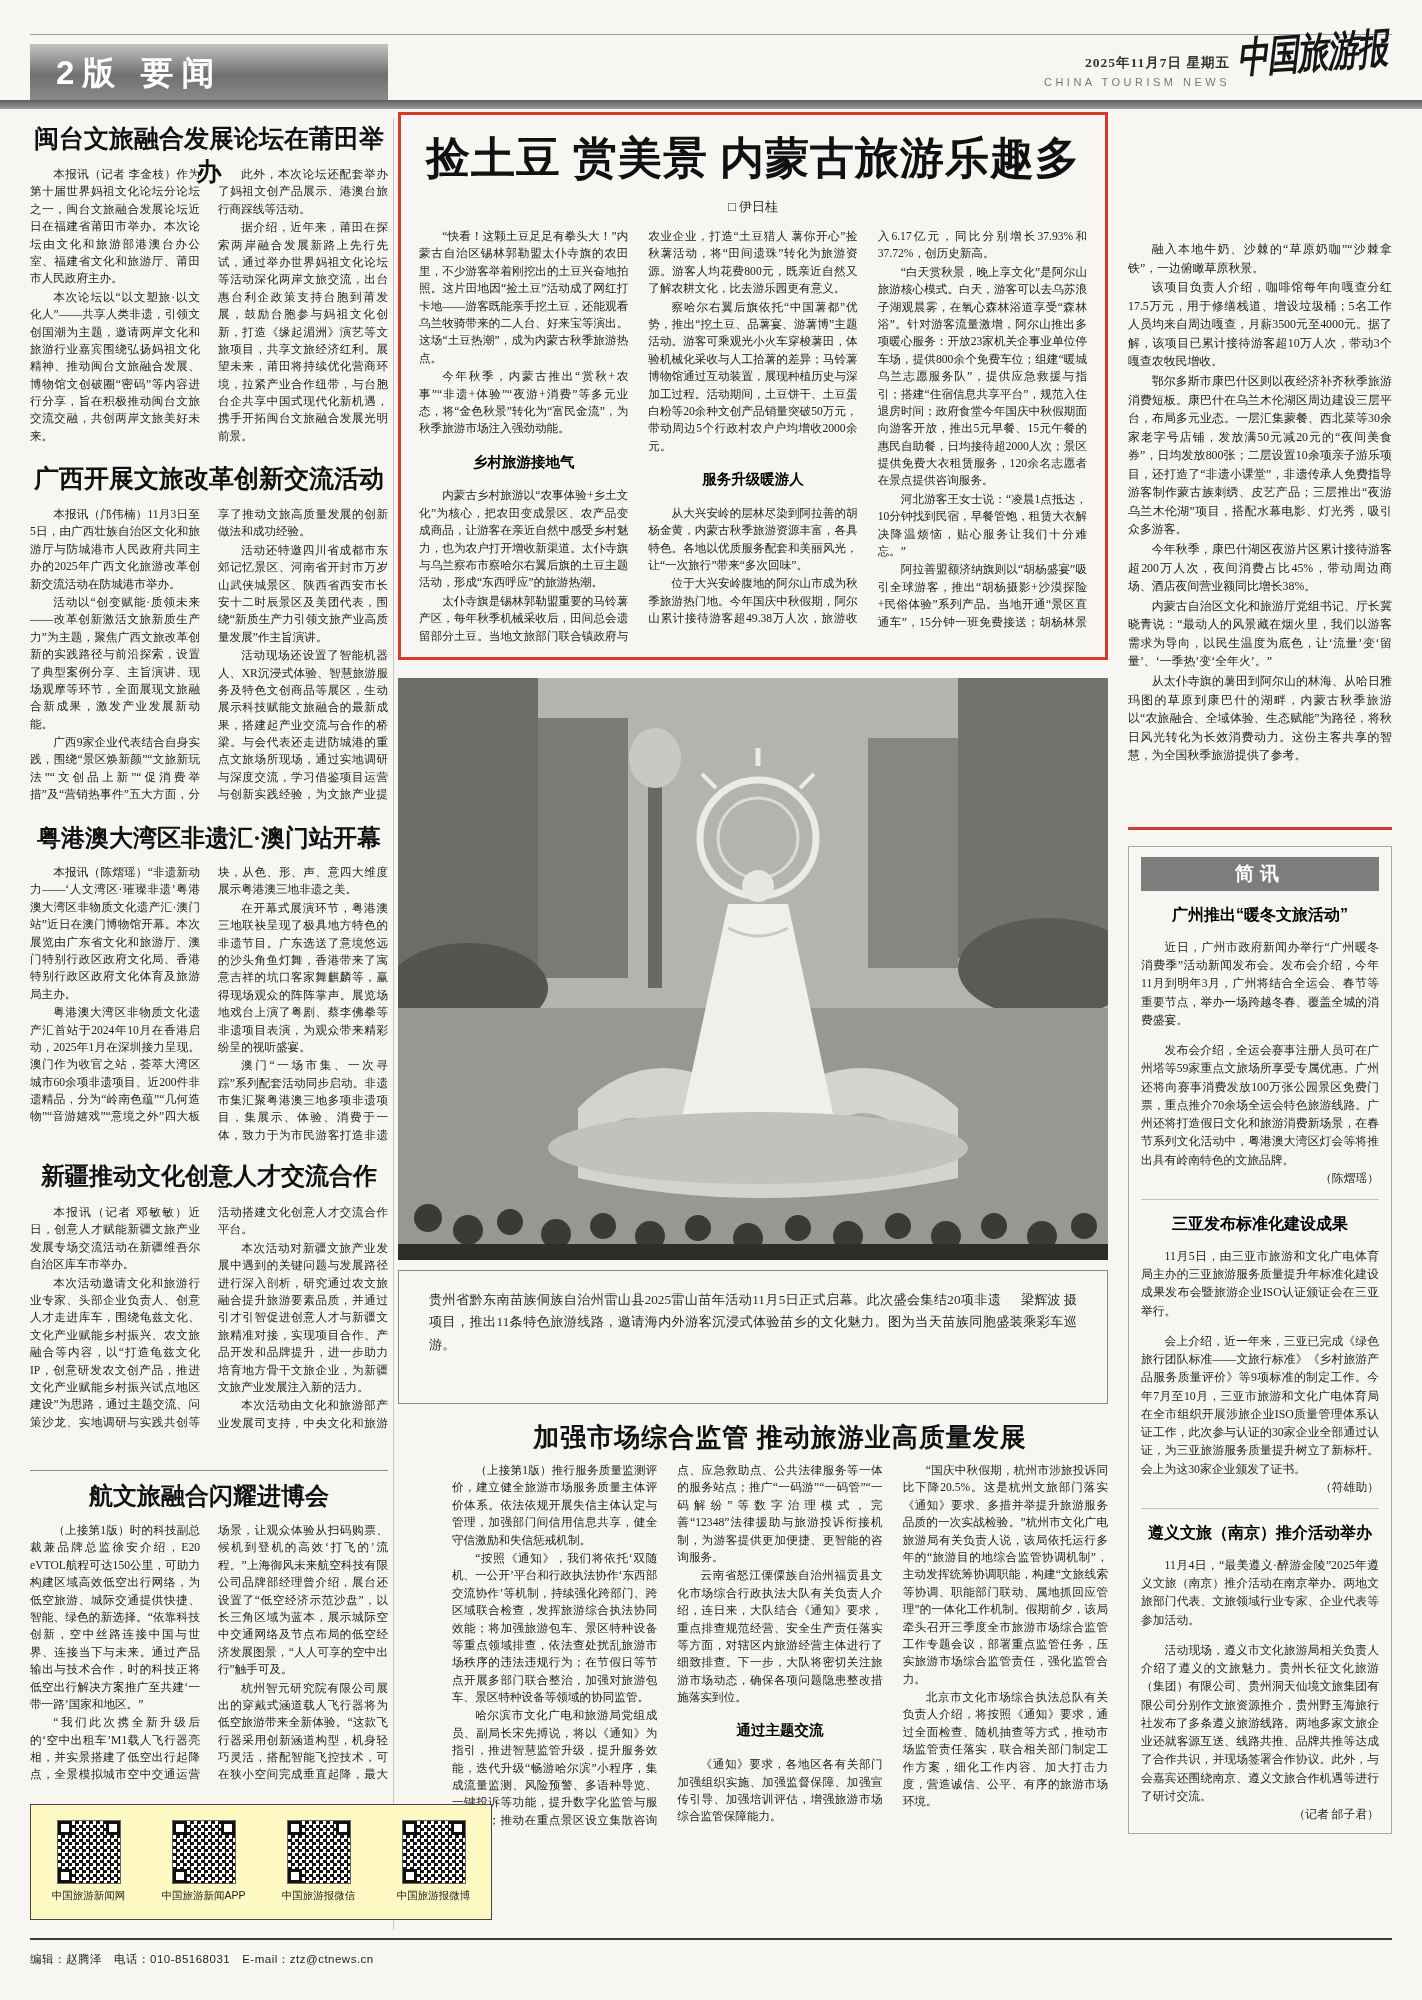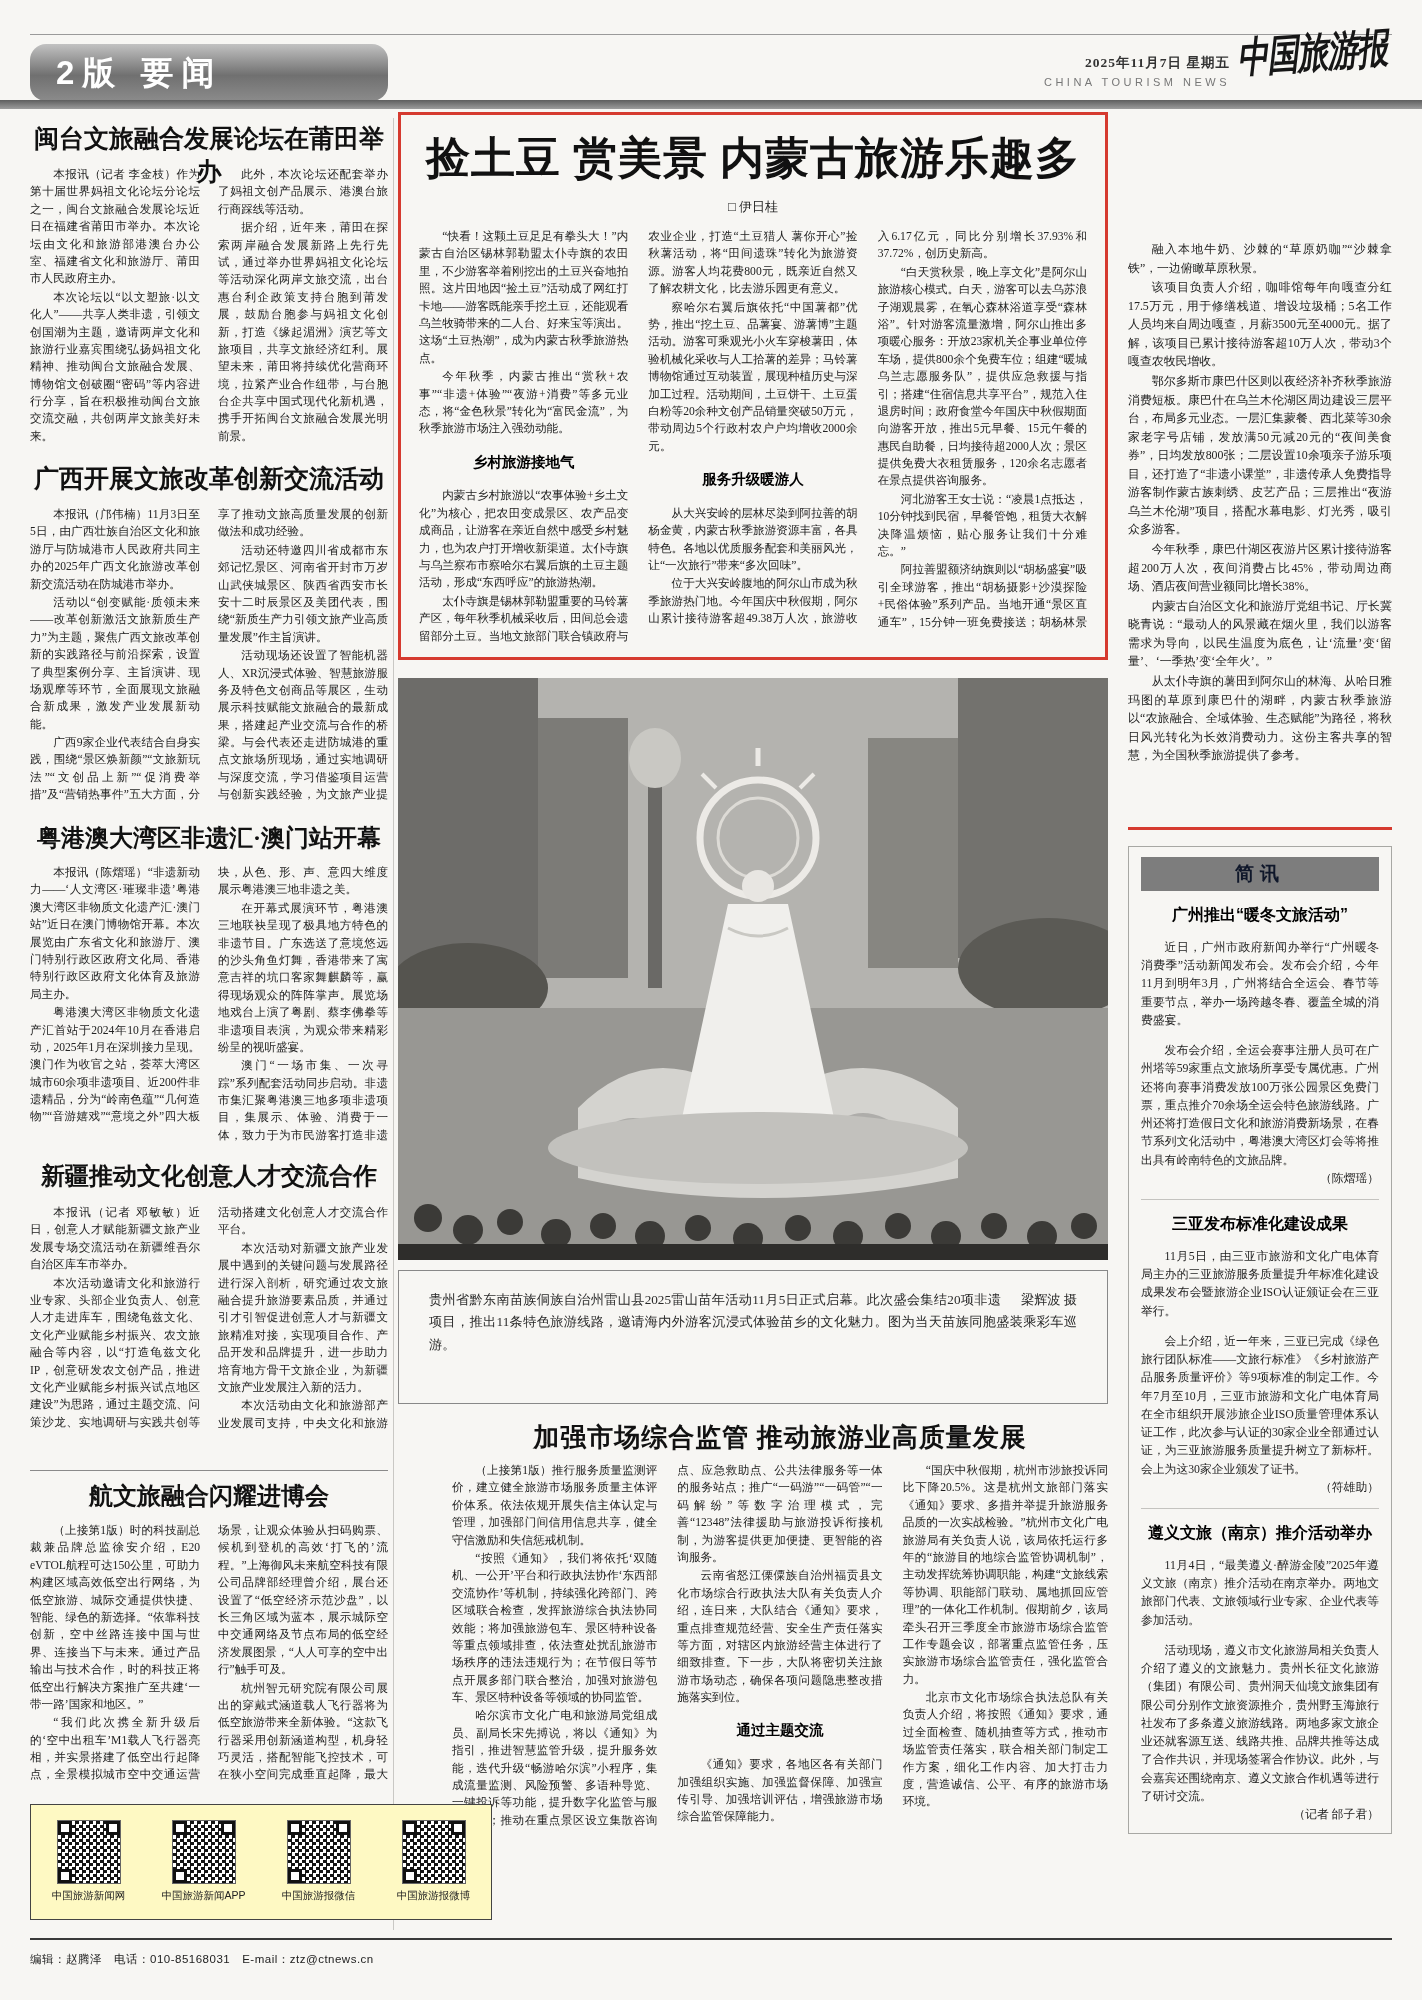--- a/index.html
+++ b/index.html
@@ -3,21 +3,21 @@
 <meta charset="utf-8">
 <style>
   html,body{margin:0;padding:0;background:#e8e7e4;}
   .page{position:relative;width:1422px;height:2000px;background:#f7f6f3;margin:0 auto;
         font-family:"Liberation Serif","DejaVu Serif",serif;color:#1e1e1e;overflow:hidden;}
   .abs{position:absolute;}
   
   .top-rule{left:30px;top:34px;width:1362px;height:1px;background:#9a9a9a;}
   .badge{left:30px;top:44px;width:358px;height:57px;background:linear-gradient(180deg,#c2c2c2,#707070 55%,#8b8b8b);
          color:#fff;font-family:"Liberation Sans",sans-serif;font-weight:700;font-size:33px;
-         letter-spacing:8px;line-height:57px;padding-left:26px;box-sizing:border-box;border-radius:16px;}
+         letter-spacing:8px;line-height:57px;padding-left:26px;box-sizing:border-box;}
   .m-date{left:1000px;top:54px;width:230px;text-align:right;}
   .m-date .d1{font-size:13.5px;font-weight:700;color:#333;letter-spacing:1px;}
   .m-date .d2{font-size:11px;color:#777;letter-spacing:3.5px;font-family:"Liberation Sans",sans-serif;margin-top:4px;}
   .logo{left:1238px;top:36px;width:156px;height:64px;font-size:31px;font-weight:700;font-style:italic;
         transform:rotate(-4deg) scaleY(1.35);color:#161616;letter-spacing:-1px;white-space:nowrap;}
   .header-bar{left:0;top:100px;width:1422px;height:9px;background:linear-gradient(180deg,#5e5e5e,#9c9c9c);}
   .vsep{left:393px;top:118px;width:1px;height:1812px;background:#c9c8c4;}
   
   .hl{font-weight:700;text-align:center;color:#111;font-family:"Liberation Serif",serif;}
   .body-flow{font-size:11.6px;line-height:1.5;text-align:justify;color:#222;overflow:hidden;}
@@ -39,21 +39,21 @@
   .photo{left:398px;top:678px;width:710px;height:582px;background:#9a9996;overflow:hidden;}
   .caption-box{left:398px;top:1270px;width:710px;height:134px;border:1px solid #888;box-sizing:border-box;
                padding:18px 30px;font-size:13.2px;line-height:1.7;text-align:justify;color:#2a2a2a;}
   .caption-credit{float:right;margin-left:20px;}
   
   .market-hl{left:452px;top:1420px;width:656px;font-size:26px;letter-spacing:1px;}
   .market-body{left:452px;top:1462px;width:656px;height:380px;}
   
   .briefs{left:1128px;top:846px;width:264px;height:988px;border:1px solid #a8a8a4;box-sizing:border-box;
           padding:10px 12px;background:#f7f6f3;}
-  .briefs-header{background:#7d7d7d;color:#0f172a;text-align:center;font-family:"Liberation Sans",sans-serif;
+  .briefs-header{background:#7d7d7d;color:#ffffff;text-align:center;font-family:"Liberation Sans",sans-serif;
           font-size:19px;font-weight:700;line-height:34px;height:34px;letter-spacing:6px;}
   .brief-title{font-family:"Liberation Sans",sans-serif;font-weight:700;text-align:center;font-size:16px;
           margin:14px 0 8px;color:#000;}
   .brief-text{font-size:11.8px;line-height:1.55;text-align:justify;}
   .brief-sig{text-align:right;font-size:11.8px;margin-top:2px;}
   .brief-divider{height:1px;background:#c4c3bf;margin:12px 0 2px;}
   
   .qr-panel{left:30px;top:1804px;width:462px;height:116px;border:1.5px solid #444;box-sizing:border-box;
             display:flex;align-items:center;justify-content:space-around;background:#fef9c3;}
   .qr-cell{text-align:center;width:104px;}

